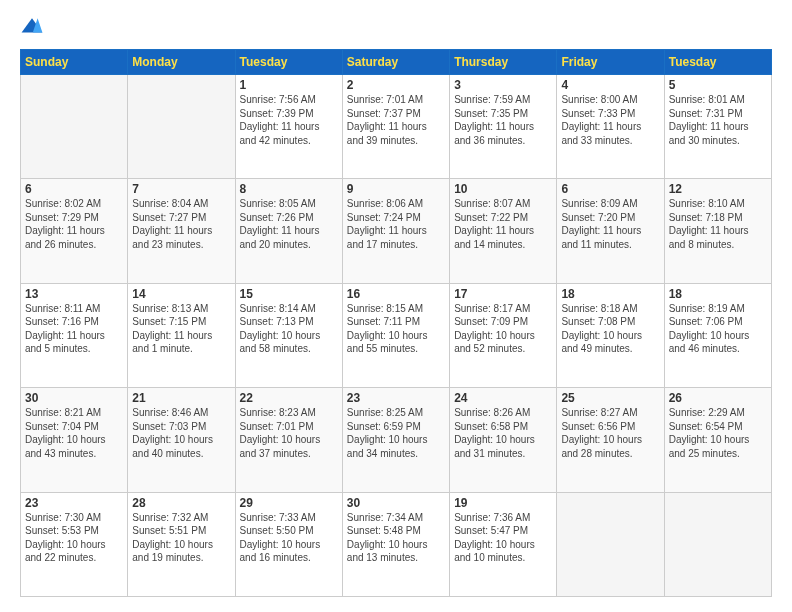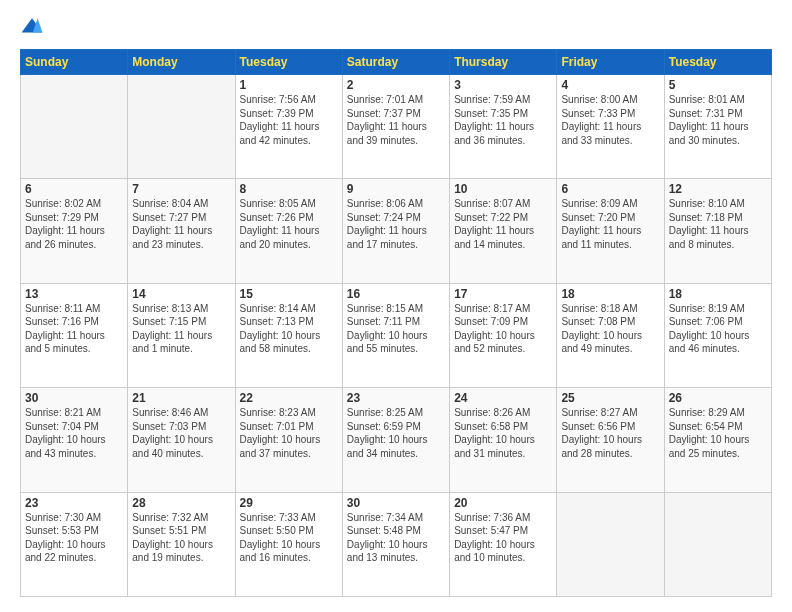--- a/index.html
+++ b/index.html
@@ -312,21 +312,21 @@
           </td>
           <td>
             <span class="day-number">25</span>
             <div class="day-detail">Sunrise: 8:27 AM
 Sunset: 6:56 PM
 Daylight: 10 hours
 and 28 minutes.</div>
           </td>
           <td>
             <span class="day-number">26</span>
-            <div class="day-detail">Sunrise: 8:29 AM
+            <div class="day-detail">Sunrise: 2:29 AM
 Sunset: 6:54 PM
 Daylight: 10 hours
 and 25 minutes.</div>
           </td>
         </tr>
         <tr>
           <td>
             <span class="day-number">23</span>
             <div class="day-detail">Sunrise: 7:30 AM
 Sunset: 5:53 PM
@@ -348,21 +348,21 @@
 and 16 minutes.</div>
           </td>
           <td>
             <span class="day-number">30</span>
             <div class="day-detail">Sunrise: 7:34 AM
 Sunset: 5:48 PM
 Daylight: 10 hours
 and 13 minutes.</div>
           </td>
           <td>
-            <span class="day-number">20</span>
+            <span class="day-number">19</span>
             <div class="day-detail">Sunrise: 7:36 AM
 Sunset: 5:47 PM
 Daylight: 10 hours
 and 10 minutes.</div>
           </td>
           <td class="empty-cell"></td>
           <td class="empty-cell"></td>
         </tr>
       </tbody>
   </table>

